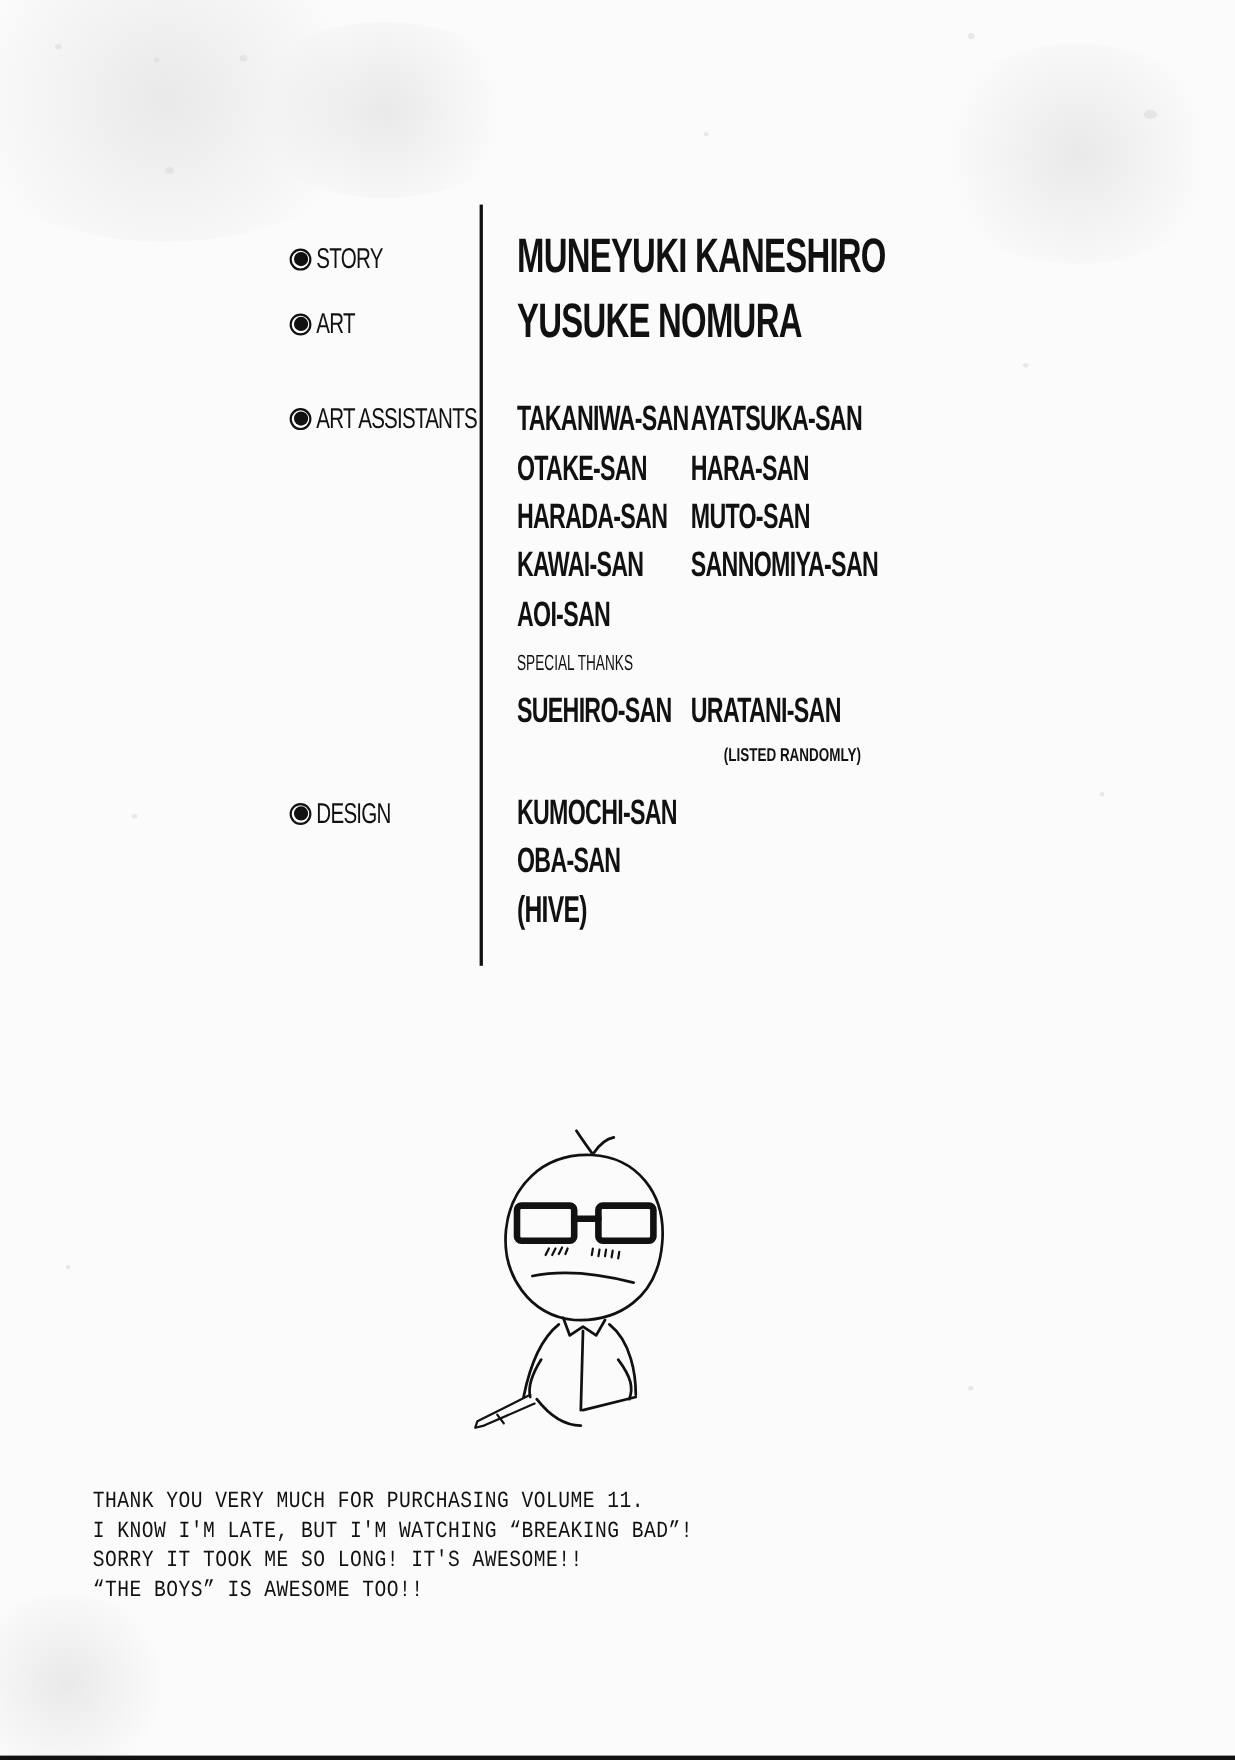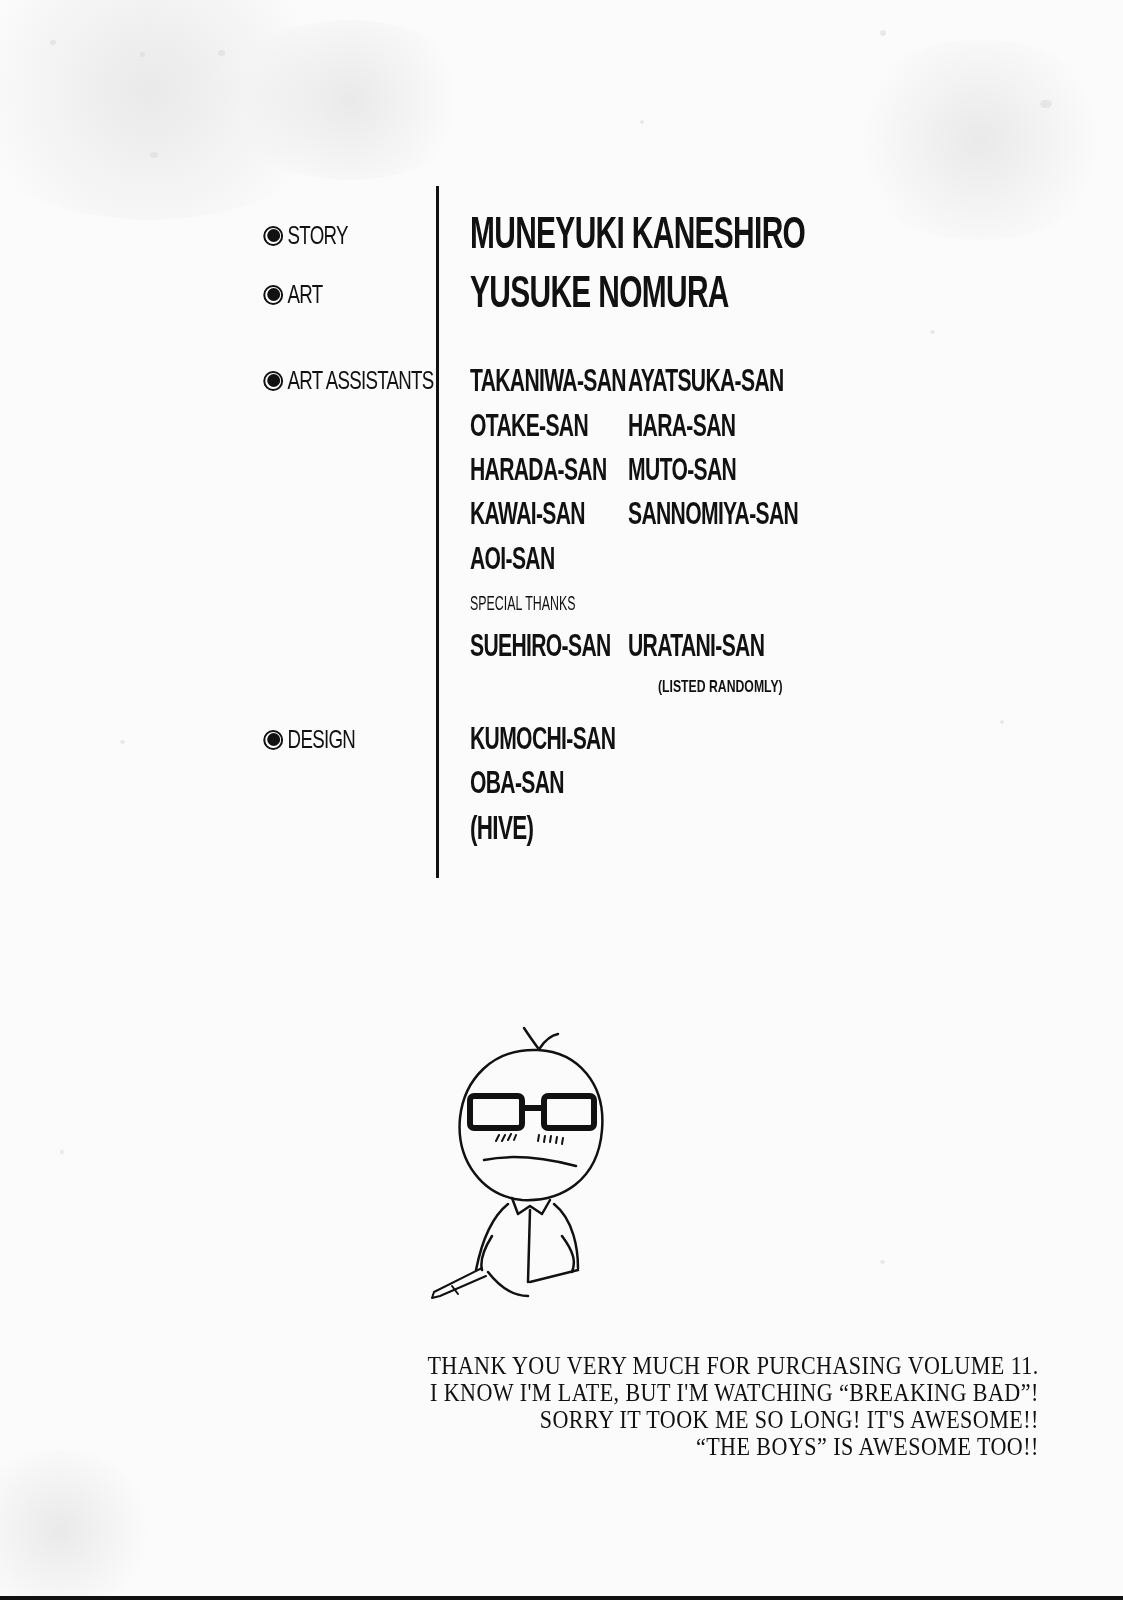--- a/index.html
+++ b/index.html
@@ -36,22 +36,22 @@
     }
     .small-label {
       position: absolute; left: 470px; font-size: 20px; transform: scaleX(.62); transform-origin: left center;
       white-space: nowrap;
     }
     .note {
       position: absolute; left: 658px; font-weight: 700; font-size: 17px;
       transform: scaleX(.72); transform-origin: left center; white-space: nowrap;
     }
     .message {
-      position: absolute; left: 0; width: 100%; top: 1352px; text-align: right;
-      font-family: Liberation Serif, serif; font-size: 26px; line-height: 27px; letter-spacing: 0.5px;
+      position: absolute; left: 0; width: 100%; top: 1352px; text-align: left;
+      font-family: Liberation Mono, monospace; font-size: 21px; line-height: 27px; letter-spacing: 0.5px;
     }
     .message div { transform: scaleX(.85); }
     .bottom-line { position: absolute; left: 0; bottom: 0; width: 100%; height: 4px; background: #111; }
     .character { position: absolute; left: 412px; top: 1000px; width: 200px; height: 300px; }
   </style>
 </head>
 <body>
 
 <div>
   <div class="grunge" style="left:-60px;top:-40px;width:420px;height:260px;"></div>

